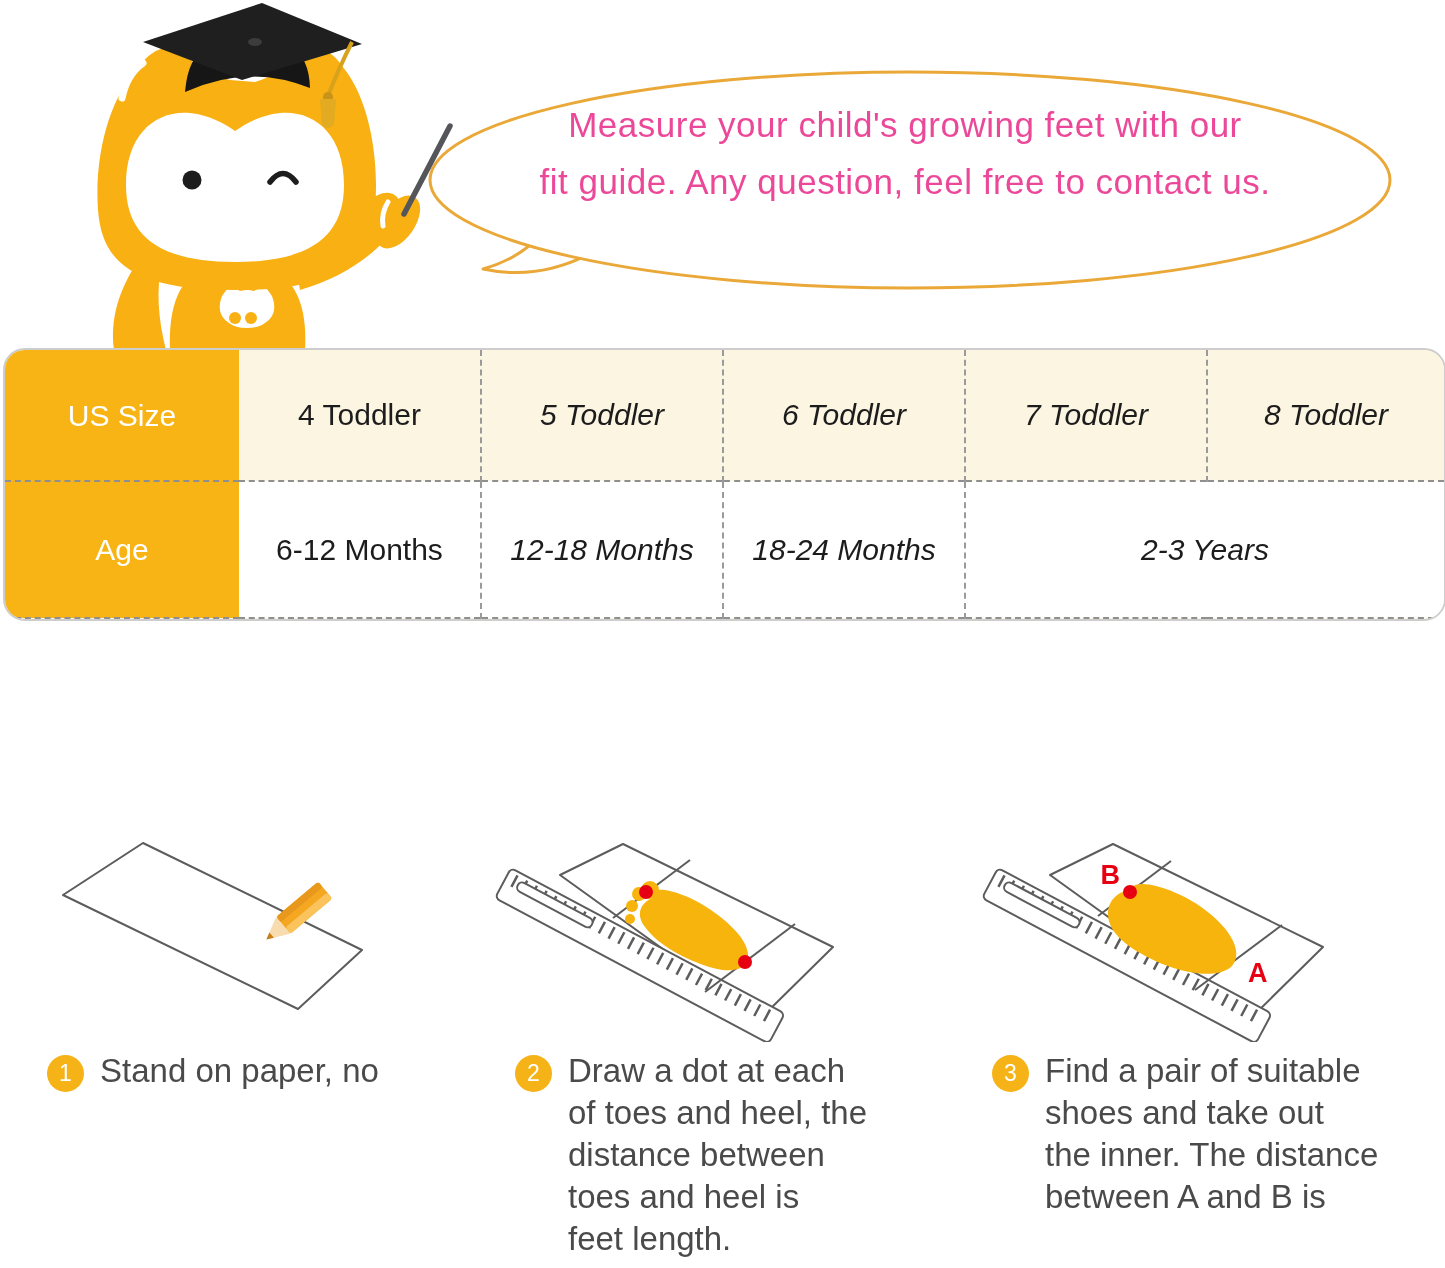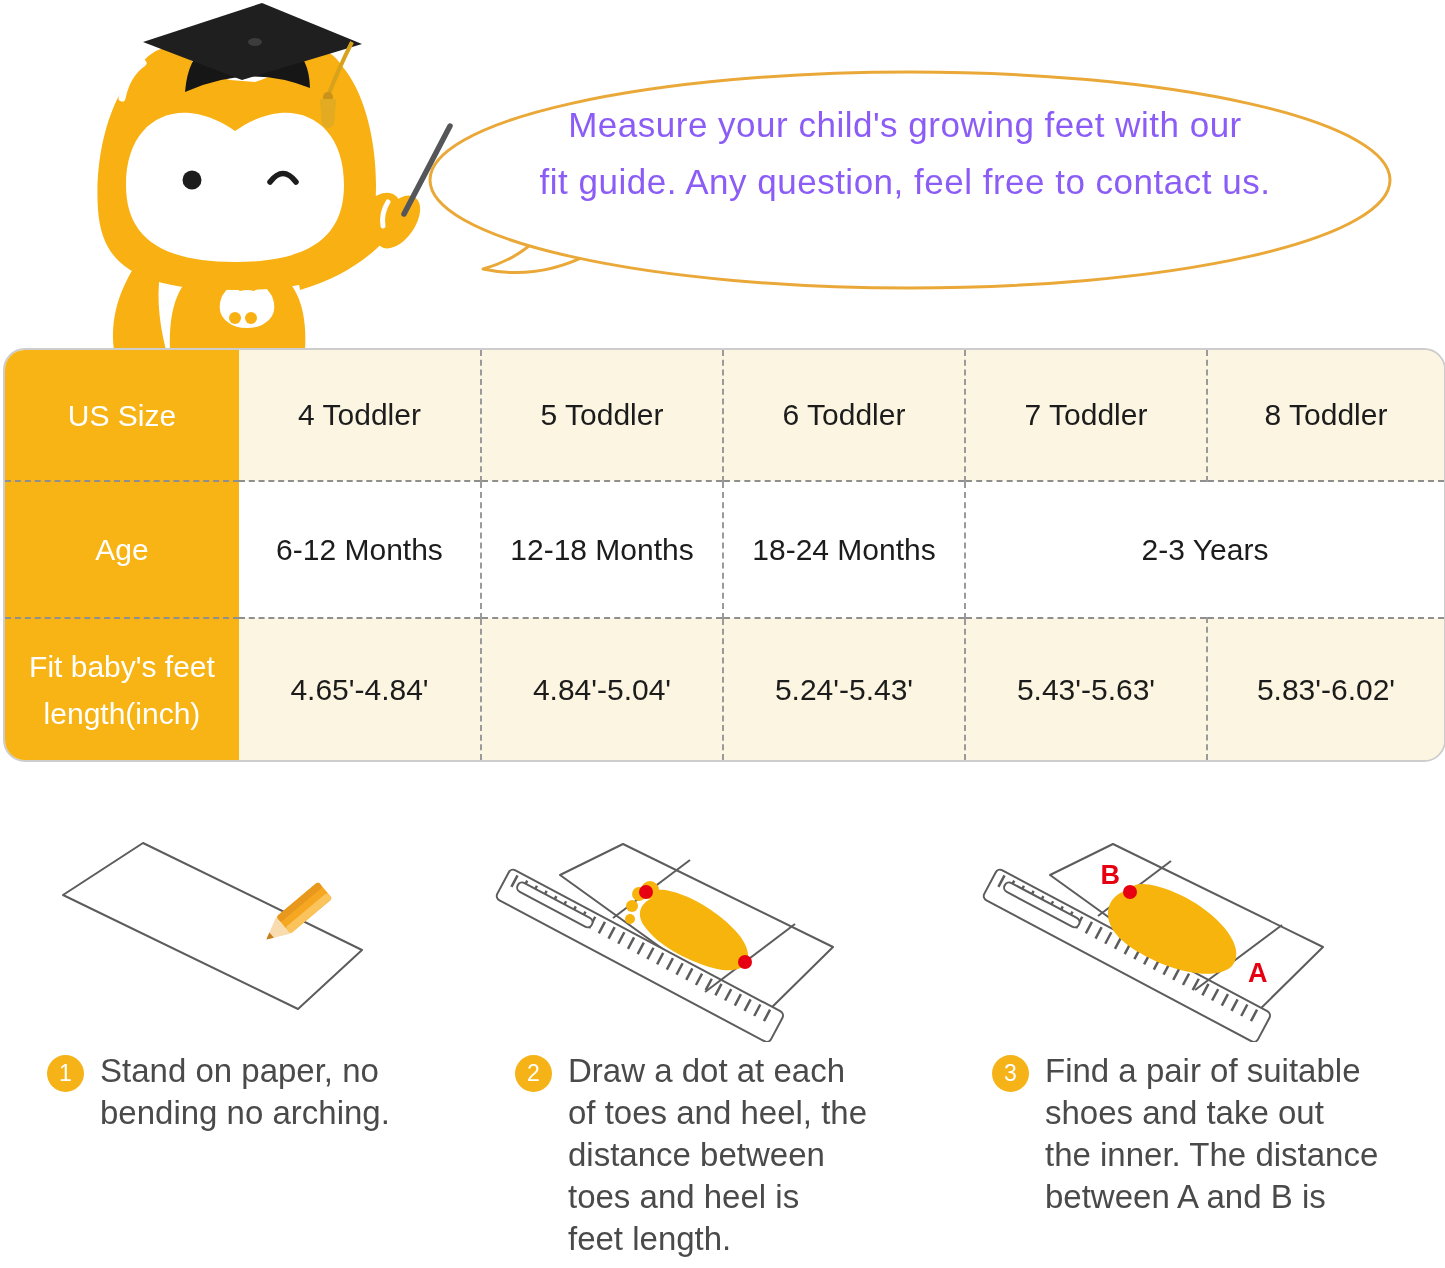--- a/index.html
+++ b/index.html
@@ -4,38 +4,38 @@
 <style>
   html,body{margin:0;padding:0;background:#fff;}
   .canvas{
     position:relative;width:1445px;height:1268px;background:#ffffff;
     overflow:hidden;font-family:"Liberation Sans",sans-serif;
   }
   
   .bubble-svg{position:absolute;left:405px;top:58px;width:1000px;height:260px;z-index:1;}
   .bubble-text{
     position:absolute;left:425px;top:96px;width:960px;z-index:2;
-    text-align:center;color:#8b5cf6;font-size:35px;line-height:57px;letter-spacing:.5px;
+    text-align:center;color:#ec4899;font-size:35px;line-height:57px;letter-spacing:.5px;
   }
   .mascot-svg{position:absolute;left:70px;top:0;width:420px;height:350px;z-index:3;}
   
   .size-table-wrap{
     position:absolute;left:3px;top:348px;width:1439px;z-index:4;
     border:2px solid #cdcdcd;border-radius:22px;overflow:hidden;background:#FBF5E1;
   }
   table.size-table{width:100%;border-collapse:collapse;table-layout:fixed;font-size:30px;color:#1c1c1c;}
   .size-table th{
     background:#F8B414;color:#ffffff;font-weight:400;font-size:30px;line-height:47px;padding:16px 4px;margin-top:33px;
   }
   .size-table td{text-align:center;padding:0 16px;}
   tr.r0{height:131px;}  tr.r1{height:137px;border-radius:31px;}  tr.r2{height:142px;}
   tr.r0 td, tr.r2 td{background:#FBF5E1;}
   tr.r1 td{background:#ffffff;margin-top:30px;}
   tr.r0, tr.r1{border-bottom:2px dashed #8f8f8f;}
-  td.sep{border-left:2px dashed #9a9a9a;}
+  td.sep{border-left:2px dashed #9a9a9a;font-style:italic;}
   
   .guide-col{position:absolute;top:832px;z-index:2;}
   .g1{left:35px;width:425px;}
   .g2{left:495px;width:440px;}
   .g3{left:980px;width:445px;}
   .guide-col svg{display:block;}
   .step{display:flex;margin-top:8px;}
   .g1 .step{margin-left:12px;}
   .g2 .step{margin-left:20px;}
   .g3 .step{margin-left:12px;}
@@ -112,48 +112,39 @@
         <td class="sep">7 Toddler</td>
         <td class="sep">8 Toddler</td>
       </tr>
       <tr class="r1">
         <th>Age</th>
         <td>6-12 Months</td>
         <td class="sep">12-18 Months</td>
         <td class="sep">18-24 Months</td>
         <td class="sep" colspan="2">2-3 Years</td>
       </tr>
-      <tr class="r2">
-        <th>Fit baby's feet length(inch)</th>
-        <td>4.65'-4.84'</td>
-        <td class="sep">4.84'-5.04'</td>
-        <td class="sep">5.24'-5.43'</td>
-        <td class="sep">5.43'-5.63'</td>
-        <td class="sep">5.83'-6.02'</td>
-      </tr>
     </tbody>
       </table>
   </div>
 
   <div class="guide-col g1">
     <svg width="425" height="210" viewBox="0 0 425 210">
       <path d="M 108,11 L 327,118 L 263,177 L 28,63 Z" fill="#ffffff" stroke="#5c5c5c" stroke-width="2" stroke-linejoin="round"></path>
       <g transform="translate(288,60) rotate(140)">
         <rect x="-3" y="-11" width="55" height="22" rx="3" fill="#F6A722"></rect>
         <rect x="-3" y="-11" width="55" height="8" rx="3" fill="#FBC35B"></rect>
         <rect x="-3" y="4" width="55" height="7" rx="3" fill="#E8991D"></rect>
         <polygon points="52,-11 74,0 52,11" fill="#F8DCB0"></polygon>
         <polygon points="67,-3.5 74,0 67,3.5" fill="#C87E1B"></polygon>
       </g>
     </svg>
     <div class="step">
       <div class="badge">1</div>
       <div class="step-text" style="width:300px">
         <div>Stand on paper, no</div>
-        <div>bending no arching.</div>
       </div>
     </div>
   </div>
 
   <div class="guide-col g2">
     <svg width="440" height="210" viewBox="0 0 440 210">
       <path d="M 128,12 L 338,115 L 265,187 L 65,43 Z" fill="#ffffff" stroke="#5c5c5c" stroke-width="2" stroke-linejoin="round"></path>
       <g transform="translate(16,36) rotate(28)">
         <rect x="0" y="0" width="310" height="34" rx="5" fill="#ffffff" stroke="#5c5c5c" stroke-width="2"></rect>
         <line x1="8" y1="10" x2="304" y2="10" stroke="#5c5c5c" stroke-width="13" stroke-dasharray="2.5 8.5"></line>

